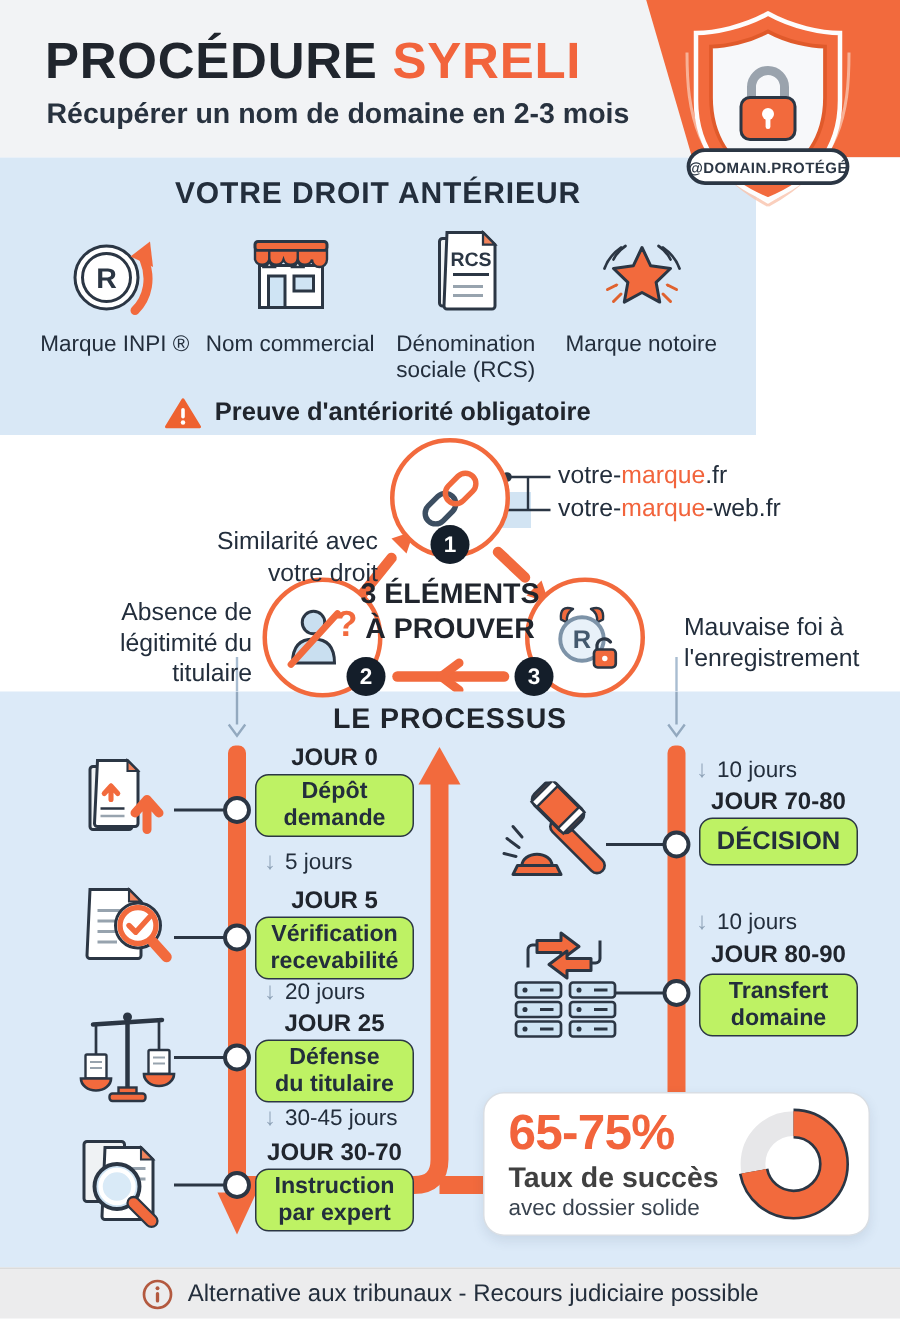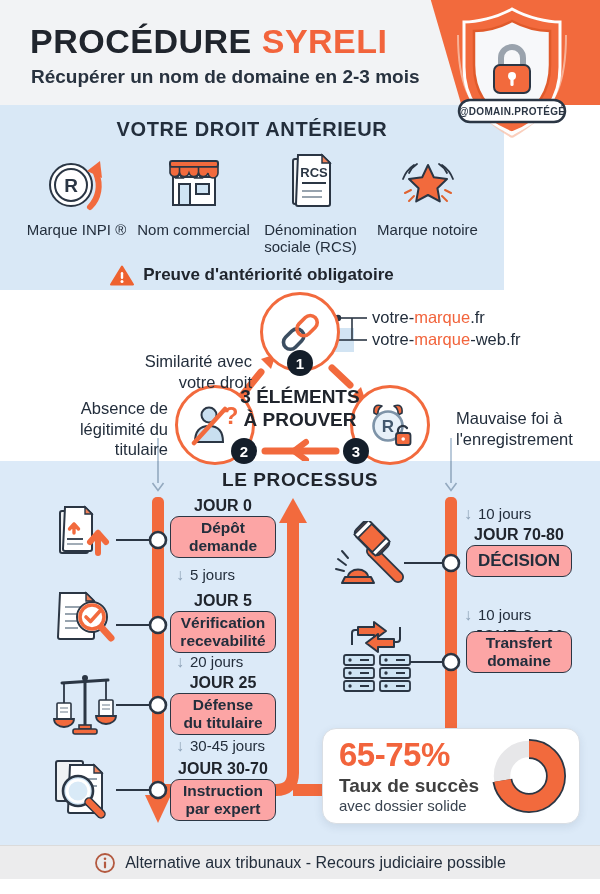--- a/index.html
+++ b/index.html
@@ -38,21 +38,21 @@
   .domain-lbl { position:absolute; left:372px; font-size:16.5px; font-weight:500; color:#232E3C; z-index:2; white-space:nowrap; }
   .domain-lbl .mark { color:#F2643C; }
 
   
   .processus { position:relative; width:600px; height:384px; background:#DCEAF8; }
   .processus svg.overlay { position:absolute; left:0; top:0; z-index:1; }
   .processus h2 { position:absolute; left:0; width:600px; top:8px; text-align:center;
     font-size:19px; font-weight:800; letter-spacing:.6px; color:#20252D; z-index:2; }
   .p-icon { position:absolute; z-index:2; }
   .day-lbl { position:absolute; width:106px; text-align:center; font-size:16px; font-weight:800; color:#20252D; z-index:2; }
-  .step-box { position:absolute; width:106px; background:#fca5a5; border:1.7px solid #2B3644; border-radius:9px;
+  .step-box { position:absolute; width:106px; background:#bef264; border:1.7px solid #2B3644; border-radius:9px;
     padding:2px 4px; text-align:center; font-size:15.5px; font-weight:600; line-height:1.16; color:#232E3C; z-index:3; }
   .step-box.big { font-size:17px; font-weight:800; padding:5px 4px; }
   .ivl { position:absolute; font-size:15px; font-weight:500; color:#232E3C; z-index:2; white-space:nowrap; }
   .ivl .ar { color:#8FA3B8; font-size:16px; margin-right:6px; font-weight:400; }
   .stats { position:absolute; left:322px; top:267px; width:258px; height:96px; background:#fff;
     border:1px solid #D9DEE4; border-radius:14px; box-shadow:0 3px 8px rgba(40,60,90,.10);
     display:flex; align-items:center; z-index:3; }
   .stats .stxt { padding-left:16px; width:166px; }
   .stats .pct { font-size:33px; font-weight:800; color:#F2643C; letter-spacing:-.5px; line-height:1.05; }
   .stats .slabel { font-size:19px; font-weight:800; color:#404040; margin-top:2px; }
@@ -440,21 +440,21 @@
 
     <div class="ivl" style="left:464px; top:44px;">
       <span class="ar">↓</span><span>10 jours</span>
     </div>
     <div class="day-lbl" style="left:466px; top:65px;">JOUR 70-80</div>
     <div class="step-box big" style="left:466px; top:84px;">DÉCISION</div>
     <div class="ivl" style="left:464px; top:145px;">
       <span class="ar">↓</span><span>10 jours</span>
     </div>
     <div class="day-lbl" style="left:466px; top:167px;">JOUR 80-90</div>
-    <div class="step-box" style="left:466px; top:170px;">
+    <div class="step-box" style="left:466px; top:188px;">
       <div>Transfert</div>
         <div>domaine</div>
     </div>
 
     <div class="stats">
       <div class="stxt">
         <div class="pct">65-75%</div>
         <div class="slabel">Taux de succès</div>
         <div class="ssub">avec dossier solide</div>
       </div>

